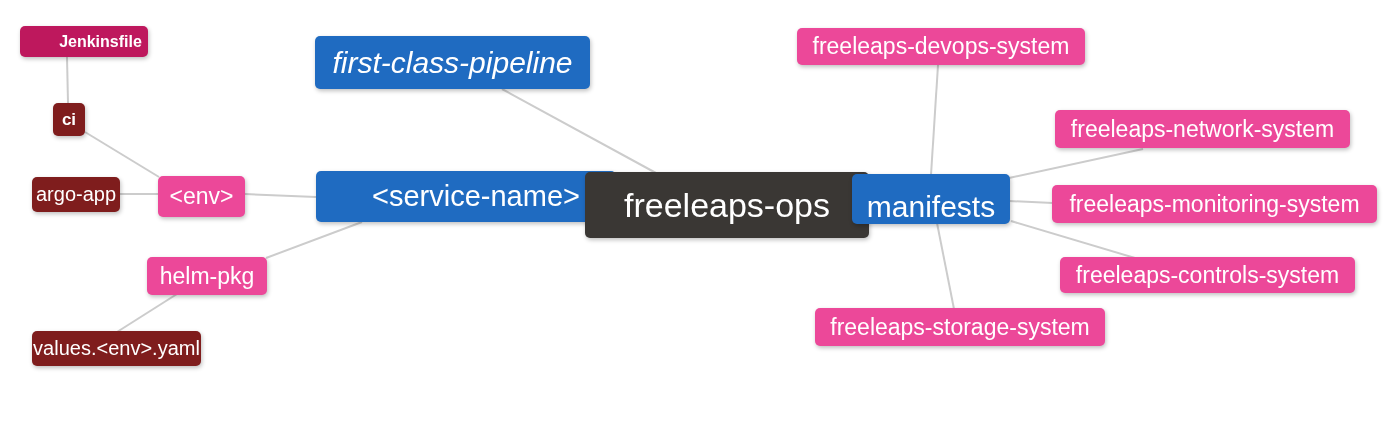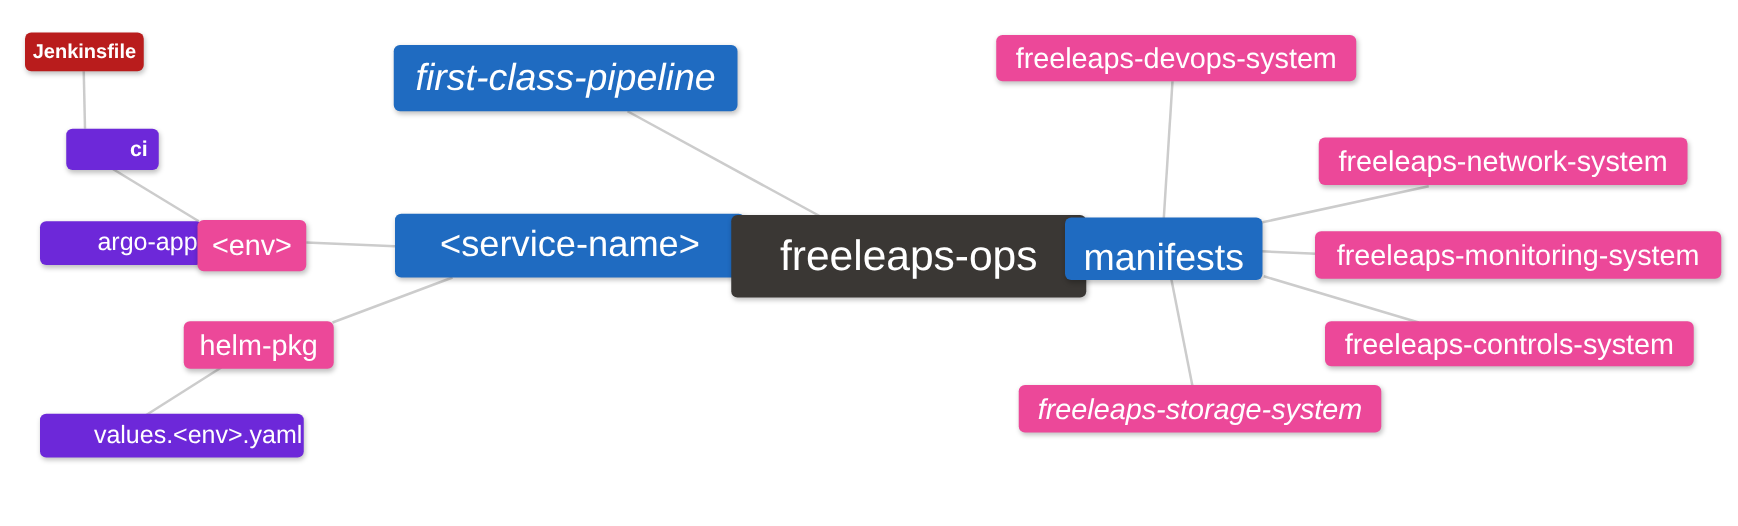--- a/index.html
+++ b/index.html
@@ -20,39 +20,39 @@
     justify-content: center;
     color: #ffffff;
     border-radius: 5px;
     box-shadow: 1px 2px 4px rgba(0,0,0,0.25);
     white-space: nowrap;
     cursor: pointer;
     user-select: none;
   }
   .c-blue   { background: #1f6bc1; }
   .c-green  { background: #ec4899; }
-  .c-orange { background: #b91c1c; }
-  .c-red    { background: #6d28d9; padding-left: 42px; }
+  .c-orange { background: #be185d; padding-left: 33px; }
+  .c-red    { background: #7f1d1d; }
   .c-dark   { background: #3a3734; }
 
   #n-jenkinsfile { left: 20px;  top: 26px;  width: 95px;  height: 31px; font-size: 16px; font-weight: 700; }
   #n-ci          { left: 53px;  top: 103px; width: 32px;  height: 33px; font-size: 17px; font-weight: 700; }
   #n-argo-app    { left: 32px;  top: 177px; width: 88px;  height: 35px; font-size: 20px; }
   #n-env         { left: 158px; top: 176px; width: 87px;  height: 41px; font-size: 23px; }
   #n-helm-pkg    { left: 147px; top: 257px; width: 120px; height: 38px; font-size: 23px; text-align: right; }
   #n-values-yaml { left: 8px;   top: 331px; width: 169px; height: 35px; font-size: 20px; margin-left: 24px; }
   #n-pipeline    { left: 315px; top: 36px;  width: 275px; height: 53px; font-size: 30px; font-style: italic; }
-  #n-service     { left: 316px; top: 171px; width: 280px; height: 51px; font-size: 29px; }
+  #n-service     { left: 316px; top: 171px; width: 280px; height: 51px; font-size: 29px; padding-left: 20px; }
   #n-ops         { left: 585px; top: 172px; width: 284px; height: 66px; font-size: 34px; }
   #n-manifests   { left: 852px; top: 174px; width: 158px; height: 50px; font-size: 30px; align-items: flex-end; }
   #n-devops      { left: 797px;  top: 28px;  width: 288px; height: 37px; font-size: 23px; }
   #n-network     { left: 1055px; top: 110px; width: 295px; height: 38px; font-size: 23px; }
   #n-monitoring  { left: 1052px; top: 185px; width: 325px; height: 38px; font-size: 23px; }
   #n-controls    { left: 1060px; top: 257px; width: 295px; height: 36px; font-size: 23px; }
-  #n-storage     { left: 815px;  top: 308px; width: 290px; height: 38px; font-size: 23px; font-style: italic; }
+  #n-storage     { left: 815px;  top: 308px; width: 290px; height: 38px; font-size: 23px; }
 </style>
 </head>
 <body>
 
 <div class="canvas">
 
   <svg class="edges" viewBox="0 0 1390 421" xmlns="http://www.w3.org/2000/svg" aria-hidden="true">
       <line x1="67" y1="57" x2="68" y2="103" stroke="#cccccc"></line>
       <line x1="85" y1="132" x2="159" y2="177" stroke="#cccccc"></line>
       <line x1="120" y1="194" x2="158" y2="194" stroke="#cccccc"></line>

